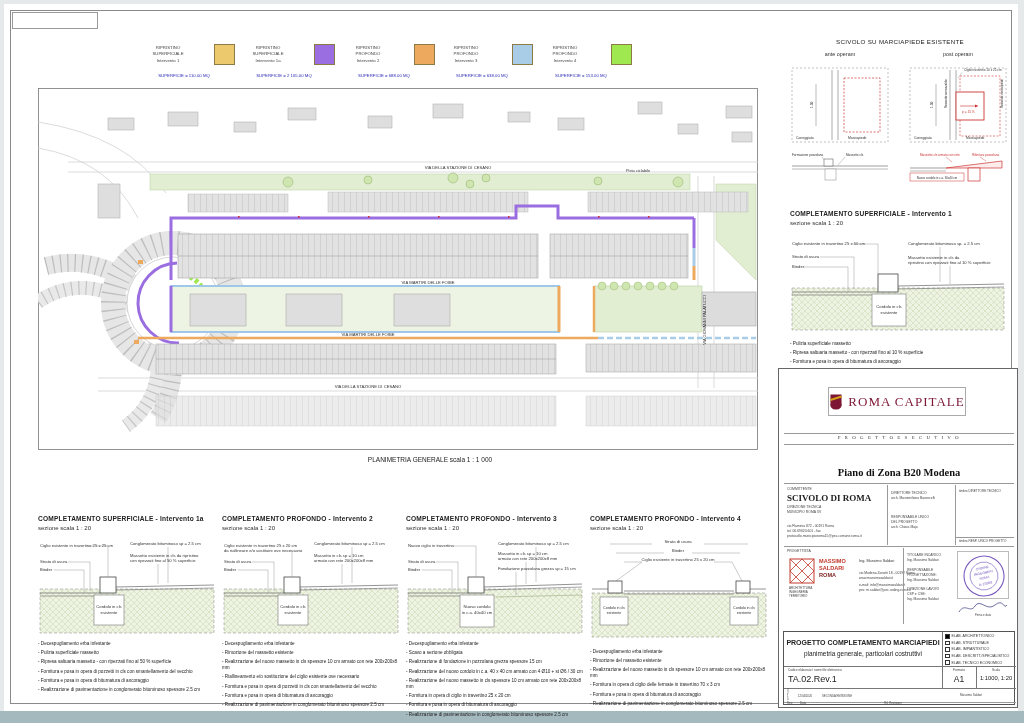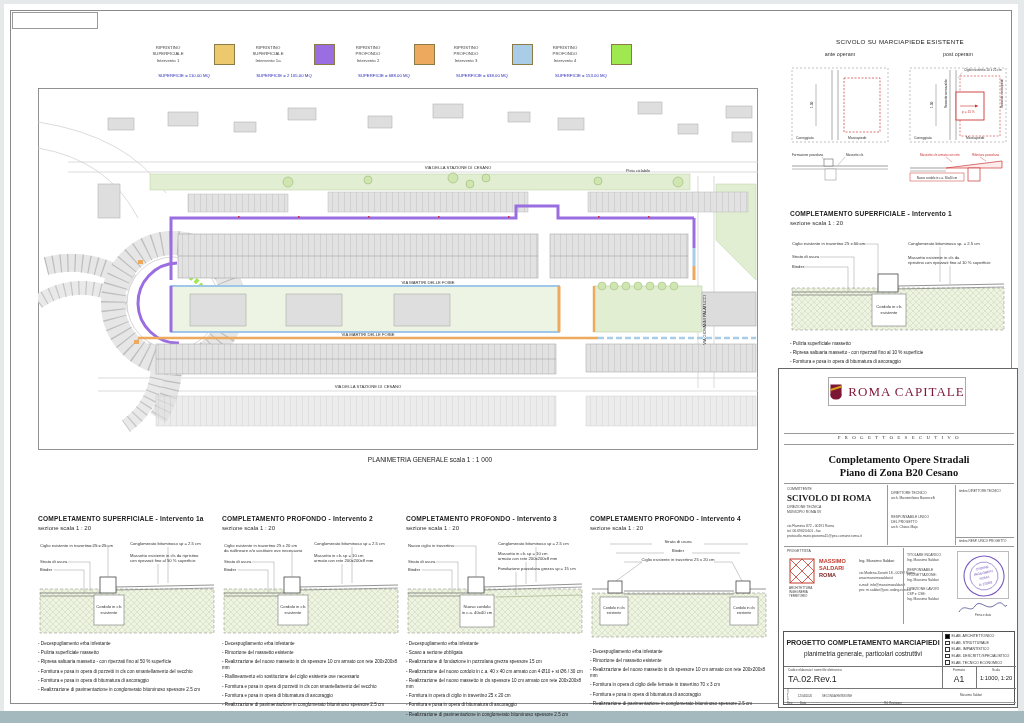--- a/index.html
+++ b/index.html
@@ -476,32 +476,31 @@
       <li>Rimozione del massetto esistente</li>
       <li>Realizzazione del nuovo massetto in cls spessore 10 cm armato con rete 200x200x8 mm</li>
       <li>Fornitura in opera di ciglio delle fermate in travertino 70 x 3 cm</li>
       <li>Fornitura e posa in opera di bitumatura di ancoraggio</li>
       <li>Realizzazione di pavimentazione in conglomerato bituminoso spessore 2.5 cm</li>
     </ul>
   </div>
 
   <div class="tb">
 
-    <div class="abs" style="left:49px;top:8px;width:138px;height:29px;border:0.5px solid #aaa;display:flex;align-items:center;justify-content:center;gap:5px;">
+    <div class="abs" style="left:49px;top:18px;width:138px;height:29px;border:0.5px solid #aaa;display:flex;align-items:center;justify-content:center;gap:5px;">
       <svg width="14" height="18" viewBox="0 0 20 26">
         <path d="M2,2 h16 v13 a8,7 0 0 1 -8,9 a8,7 0 0 1 -8,-9 z" fill="#7d1635"></path>
         <path d="M2,10 L18,5" stroke="#d4a017" stroke-width="3"></path>
       </svg>
       <span class="serif" style="font-size:13px;letter-spacing:1px;color:#7d1635;">ROMA CAPITALE</span>
     </div>
     <div class="hline" style="top:64px;"></div>
     <div class="t c serif" style="left:0;top:66px;width:240px;font-size:5px;letter-spacing:1.5px;color:#444;">P R O G E T T O   E S E C U T I V O</div>
     <div class="hline" style="top:75px;"></div>
-    <div class="t c serif" style="left:0;top:84px;width:240px;font-size:10.5px;font-weight:bold;color:#111;">Completamento Opere Stradali</div>
-    <div class="t c serif" style="left:0;top:97px;width:240px;font-size:10.5px;font-weight:bold;color:#111;">Piano di Zona B20 Cesano</div>
+    <div class="t c serif" style="left:0;top:97px;width:240px;font-size:10.5px;font-weight:bold;color:#111;">Piano di Zona B20 Modena</div>
     <div class="hline" style="top:114px;"></div>
 
     <div class="t micro" style="left:8px;top:118px;">COMMITTENTE</div>
     <div class="t serif" style="left:8px;top:124px;font-size:9px;font-weight:bold;color:#222;">SCIVOLO DI ROMA</div>
     <div class="t micro" style="left:8px;top:136px;">DIREZIONE TECNICA</div>
     <div class="t micro" style="left:8px;top:140.5px;">MUNICIPIO ROMA XV</div>
     <div class="t micro" style="left:8px;top:155px;">via Flaminia 872 - 00191 Roma</div>
     <div class="t micro" style="left:8px;top:160px;">tel. 06.69620.601 - fax</div>
     <div class="t micro" style="left:8px;top:165px;">protocollo.municipioroma15@pec.comune.roma.it</div>
     <div class="vline" style="left:108px;top:116px;height:60px;"></div>

